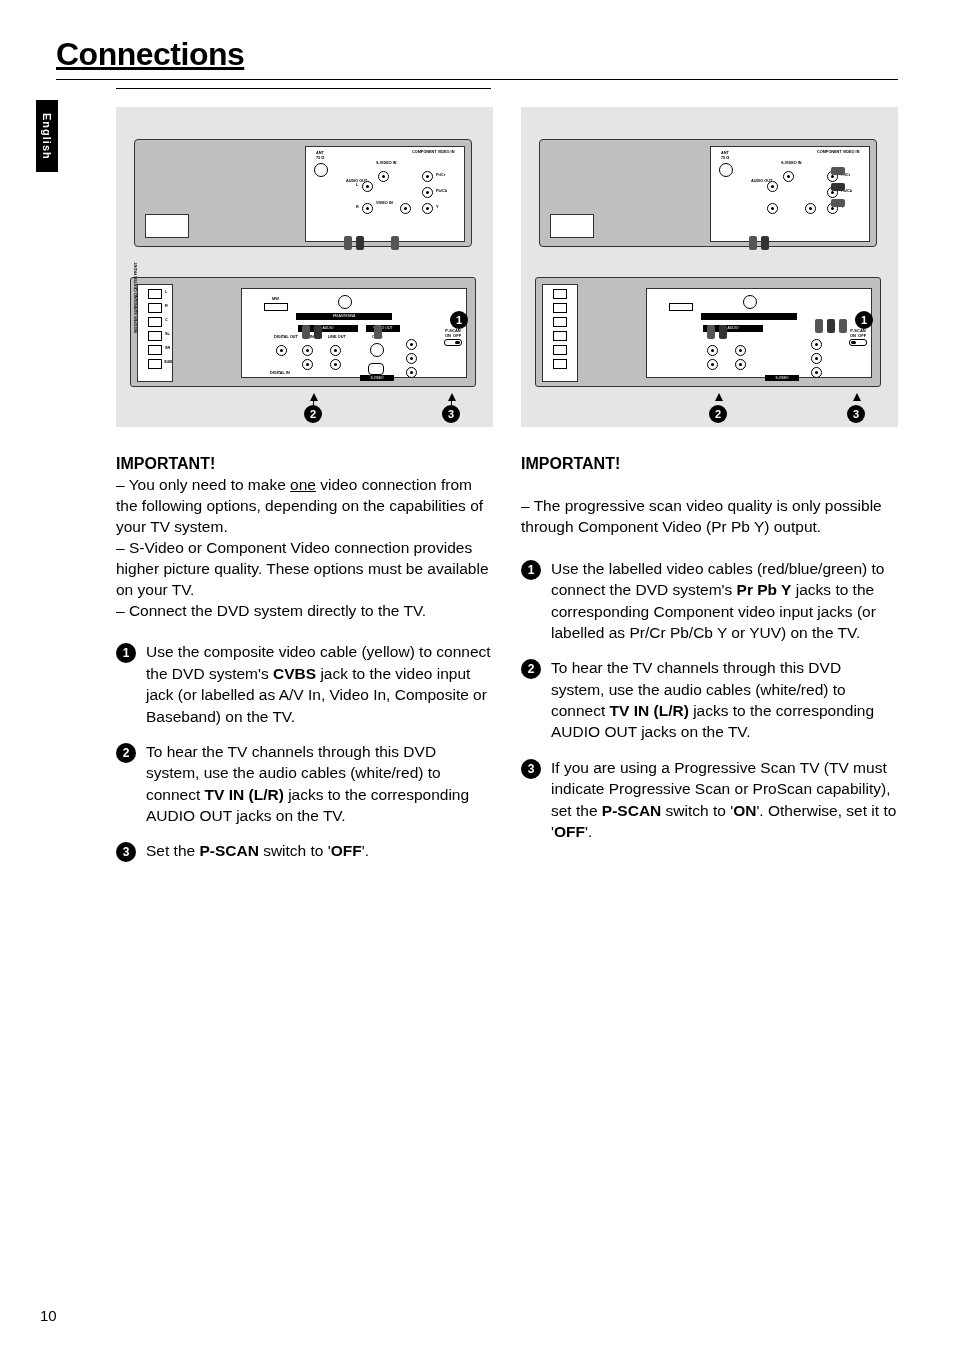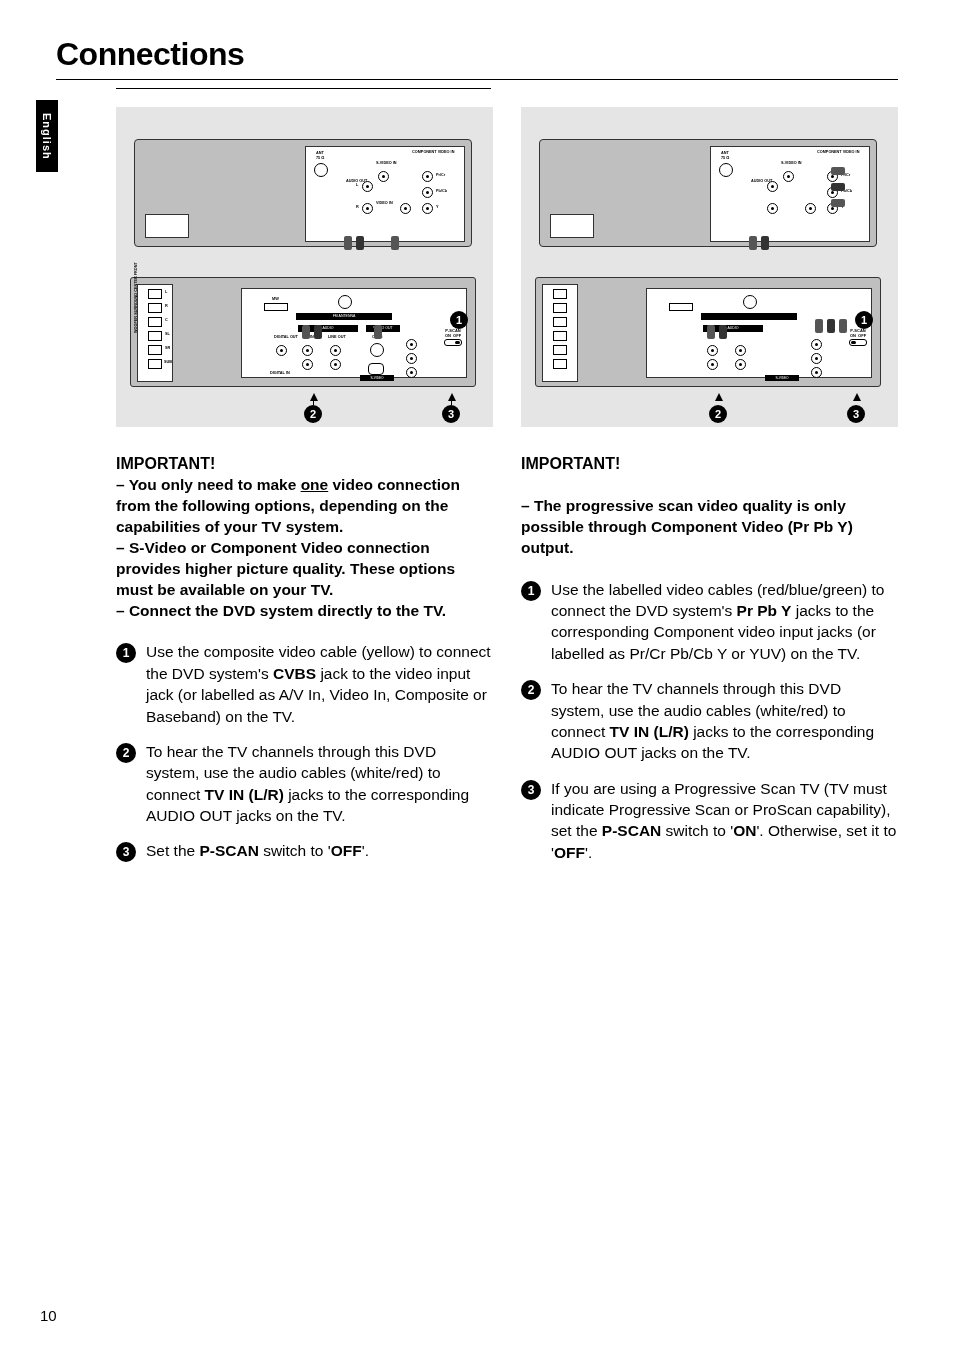--- a/index.html
+++ b/index.html
@@ -10,20 +10,21 @@
     background: #fff;
     color: #000;
     position: relative;
     padding: 36px 56px 40px 56px;
   }
   .page-title {
     font-size: 32px;
     font-weight: 700;
     margin-bottom: 6px;
     letter-spacing: -0.5px;
+    text-decoration: underline;
   }
   .title-rule {
     border: none;
     border-top: 1.5px solid #000;
     margin-bottom: 8px;
   }
   .lang-tab {
     position: absolute;
     left: 36px;
     top: 100px;
@@ -146,21 +147,21 @@
   .plug.b { background:#333; }
   .pscan-box { position:absolute; right:4px; bottom:30px; font-size:4px; font-weight:700; text-align:center; }
 
   .important-heading {
     font-size: 16px;
     font-weight: 700;
     margin-bottom: 2px;
   }
   .important-body {
     font-size: 15.5px;
-    font-weight: 700;
+    font-weight: 400;
     line-height: 1.35;
     margin-bottom: 20px;
   }
   .section-bar {
     background: #888;
     color: #fff;
     font-size: 15.5px;
     font-weight: 700;
     padding: 8px 10px;
     line-height: 1.25;

